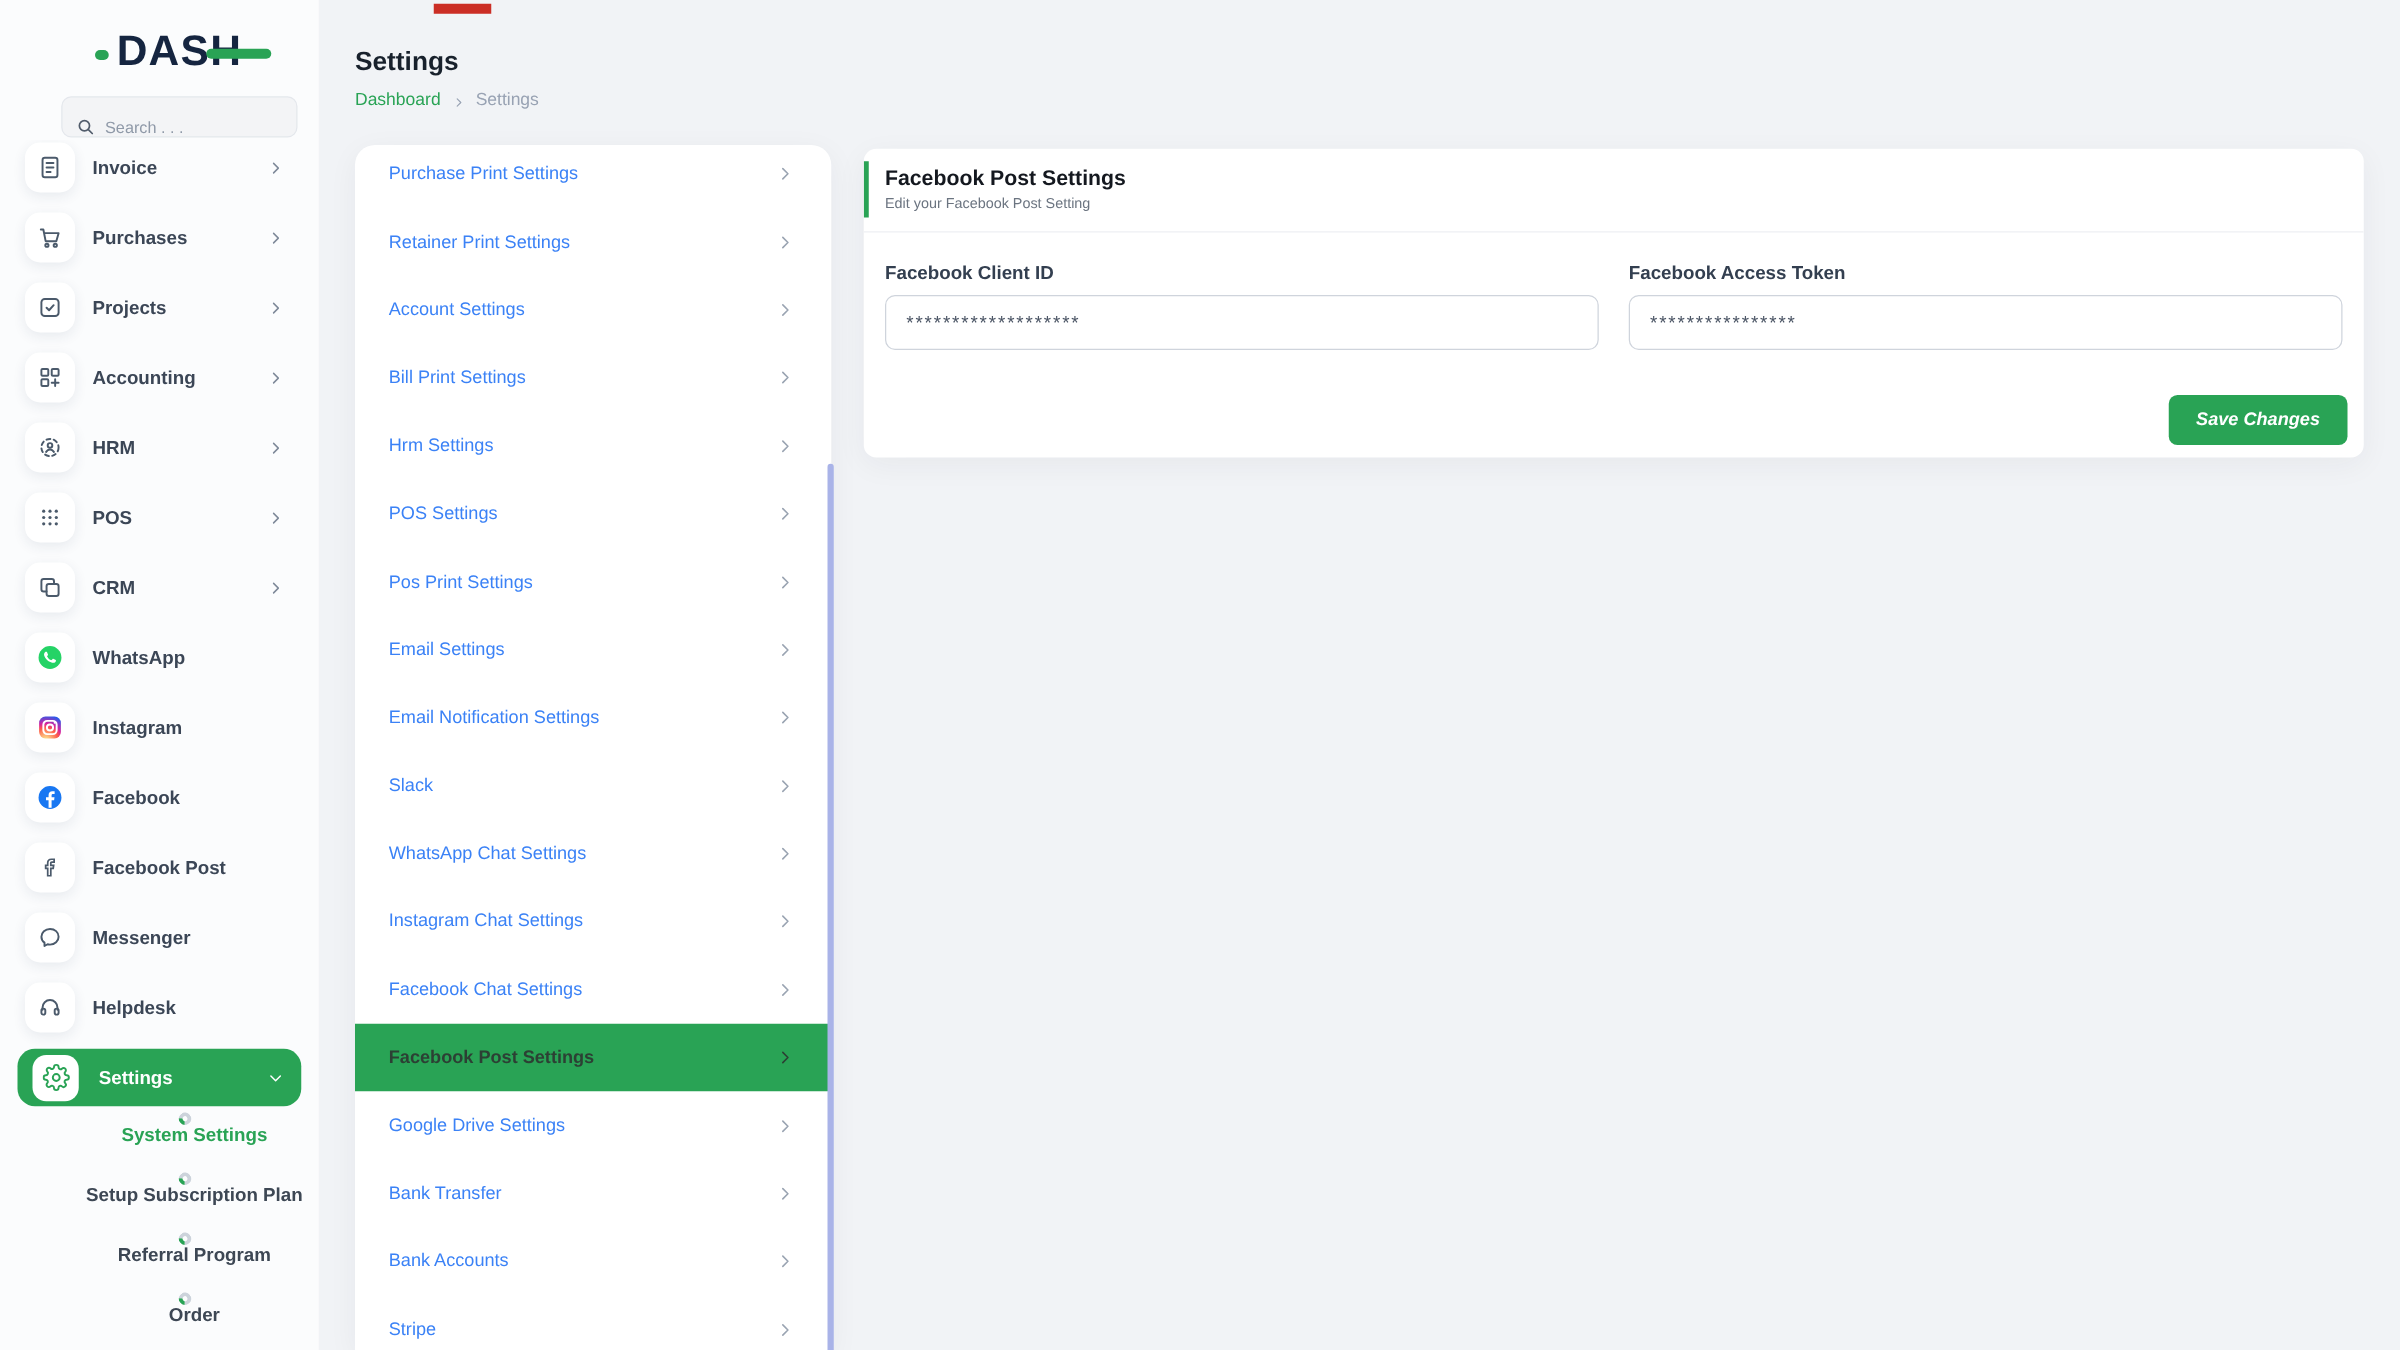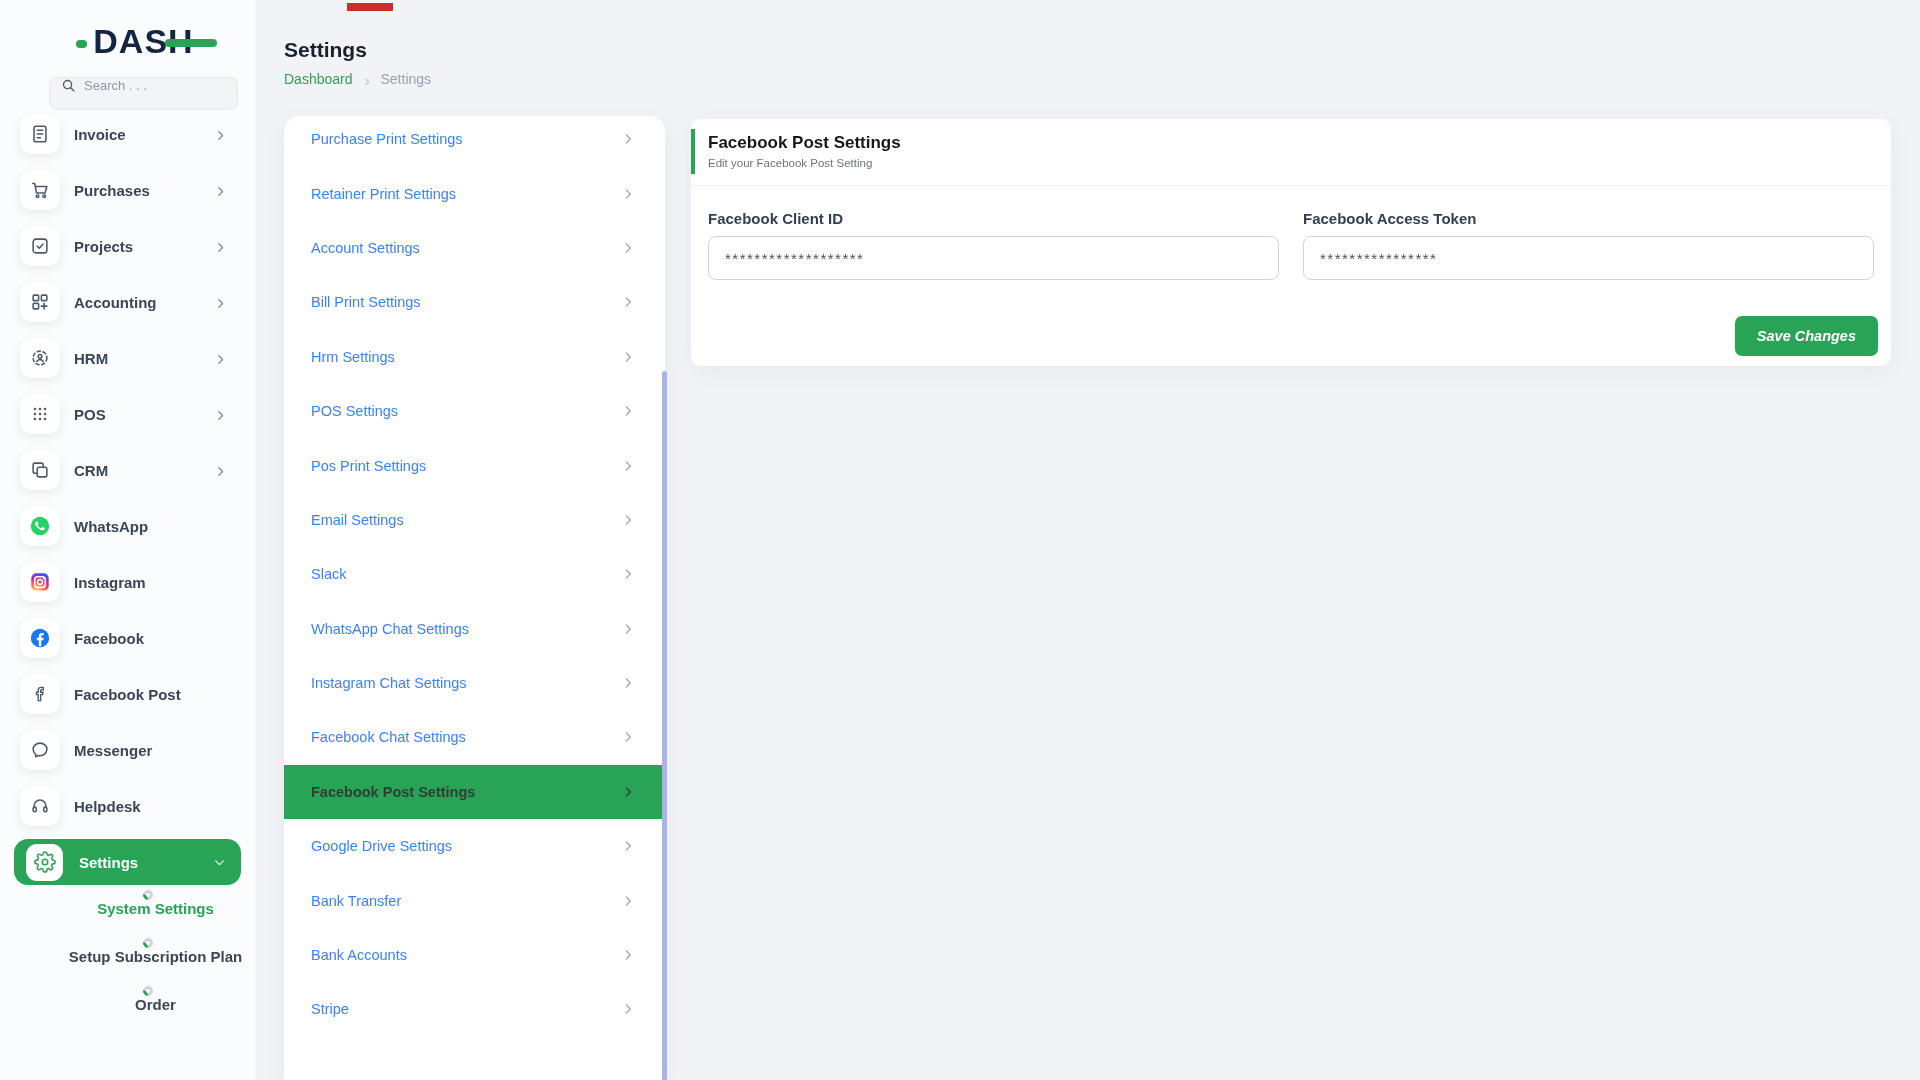--- a/index.html
+++ b/index.html
@@ -9,21 +9,21 @@
   
   .sidebar { position:absolute; left:0; top:0; width:255px; height:1080px;
     background:#fbfcfd; z-index:5;padding-left:32px; }
   .logo { position:relative; width:fit-content; margin:22px auto 0; font-size:34px; font-weight:800;
     letter-spacing:1px; color:#152540; }
   .logo::before { content:''; position:absolute; left:-17px; top:46%; width:11px; height:8px;
     border-radius:4px; background:#29a355; }
   .logo-h { position:relative; }
   .logo-h::after { content:''; position:absolute; left:-3px; top:44%; width:52px; height:8px;
     border-radius:4px; background:#29a355; }
-  .searchbox { display:flex; align-items:flex-start; gap:8px; margin:16px 17px 0;
+  .searchbox { display:flex; align-items:flex-end; gap:8px; margin:16px 17px 0;
     height:33px; background:#f3f4f6; border:1px solid #e4e7ec; border-radius:8px; padding:0 11px; }
   .searchbox svg { width:15px; height:15px; stroke:#515c6b; flex:0 0 auto; }
   .searchbox input { border:none; outline:none; background:transparent; width:100%;
     font-size:13px; color:#475467; font-family:"Liberation Sans", sans-serif; }
   .searchbox input::placeholder { color:#8f99a8; }
 
   .nav { position:absolute; top:112px; left:0; right:0; bottom:0; overflow:hidden; }
   .nav-item { display:flex; align-items:center; height:56px; padding:0 28px 0 20px; cursor:pointer; }
   .nav-item:first-child { margin-top:-6px; }
   .icon-box { width:40px; height:40px; border-radius:12px; background:#fff; flex:0 0 auto;
@@ -291,20 +291,24 @@
     <div class="sub-item active">
       <span class="donut"></span>
       <span class="sub-label">System Settings</span>
     </div>
     <div class="sub-item">
       <span class="donut"></span>
       <span class="sub-label">Setup Subscription Plan</span>
     </div>
     <div class="sub-item">
       <span class="donut"></span>
+      <span class="sub-label">Referral Program</span>
+    </div>
+    <div class="sub-item">
+      <span class="donut"></span>
       <span class="sub-label">Order</span>
     </div>
   </nav>
 </aside>
 
 <div class="red-indicator"></div>
 
 <header class="page-head">
   <div class="page-title">Settings</div>
   <div class="breadcrumb">
@@ -360,20 +364,26 @@
             <polyline points="9 5 16 12 9 19"></polyline>
           </svg></span>
       </div>
     <div class="sm-row">
         <span class="sm-label">Email Settings</span>
         <span class="sm-chev"><svg class="chev-svg" viewBox="0 0 24 24">
             <polyline points="9 5 16 12 9 19"></polyline>
           </svg></span>
       </div>
     <div class="sm-row">
+        <span class="sm-label">Email Notification Settings</span>
+        <span class="sm-chev"><svg class="chev-svg" viewBox="0 0 24 24">
+            <polyline points="9 5 16 12 9 19"></polyline>
+          </svg></span>
+      </div>
+    <div class="sm-row">
         <span class="sm-label">Slack</span>
         <span class="sm-chev"><svg class="chev-svg" viewBox="0 0 24 24">
             <polyline points="9 5 16 12 9 19"></polyline>
           </svg></span>
       </div>
     <div class="sm-row">
         <span class="sm-label">WhatsApp Chat Settings</span>
         <span class="sm-chev"><svg class="chev-svg" viewBox="0 0 24 24">
             <polyline points="9 5 16 12 9 19"></polyline>
           </svg></span>

